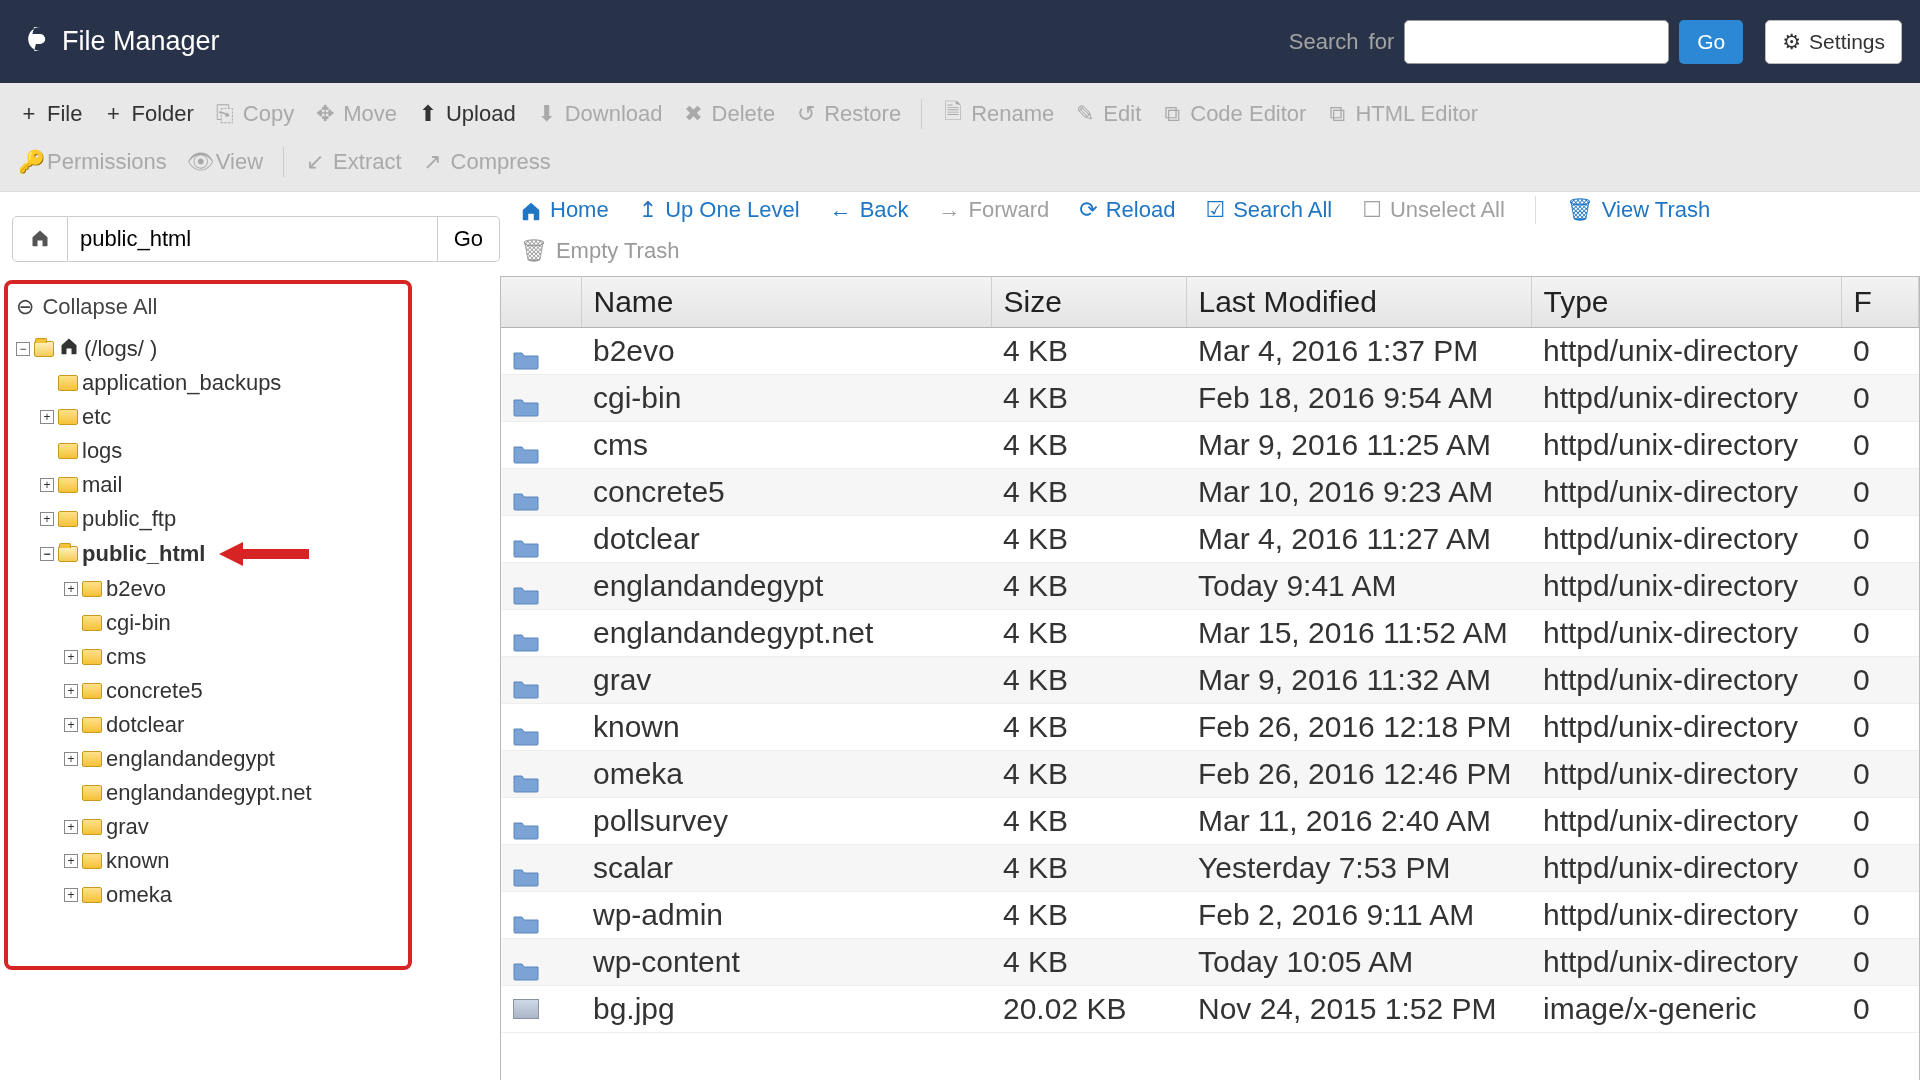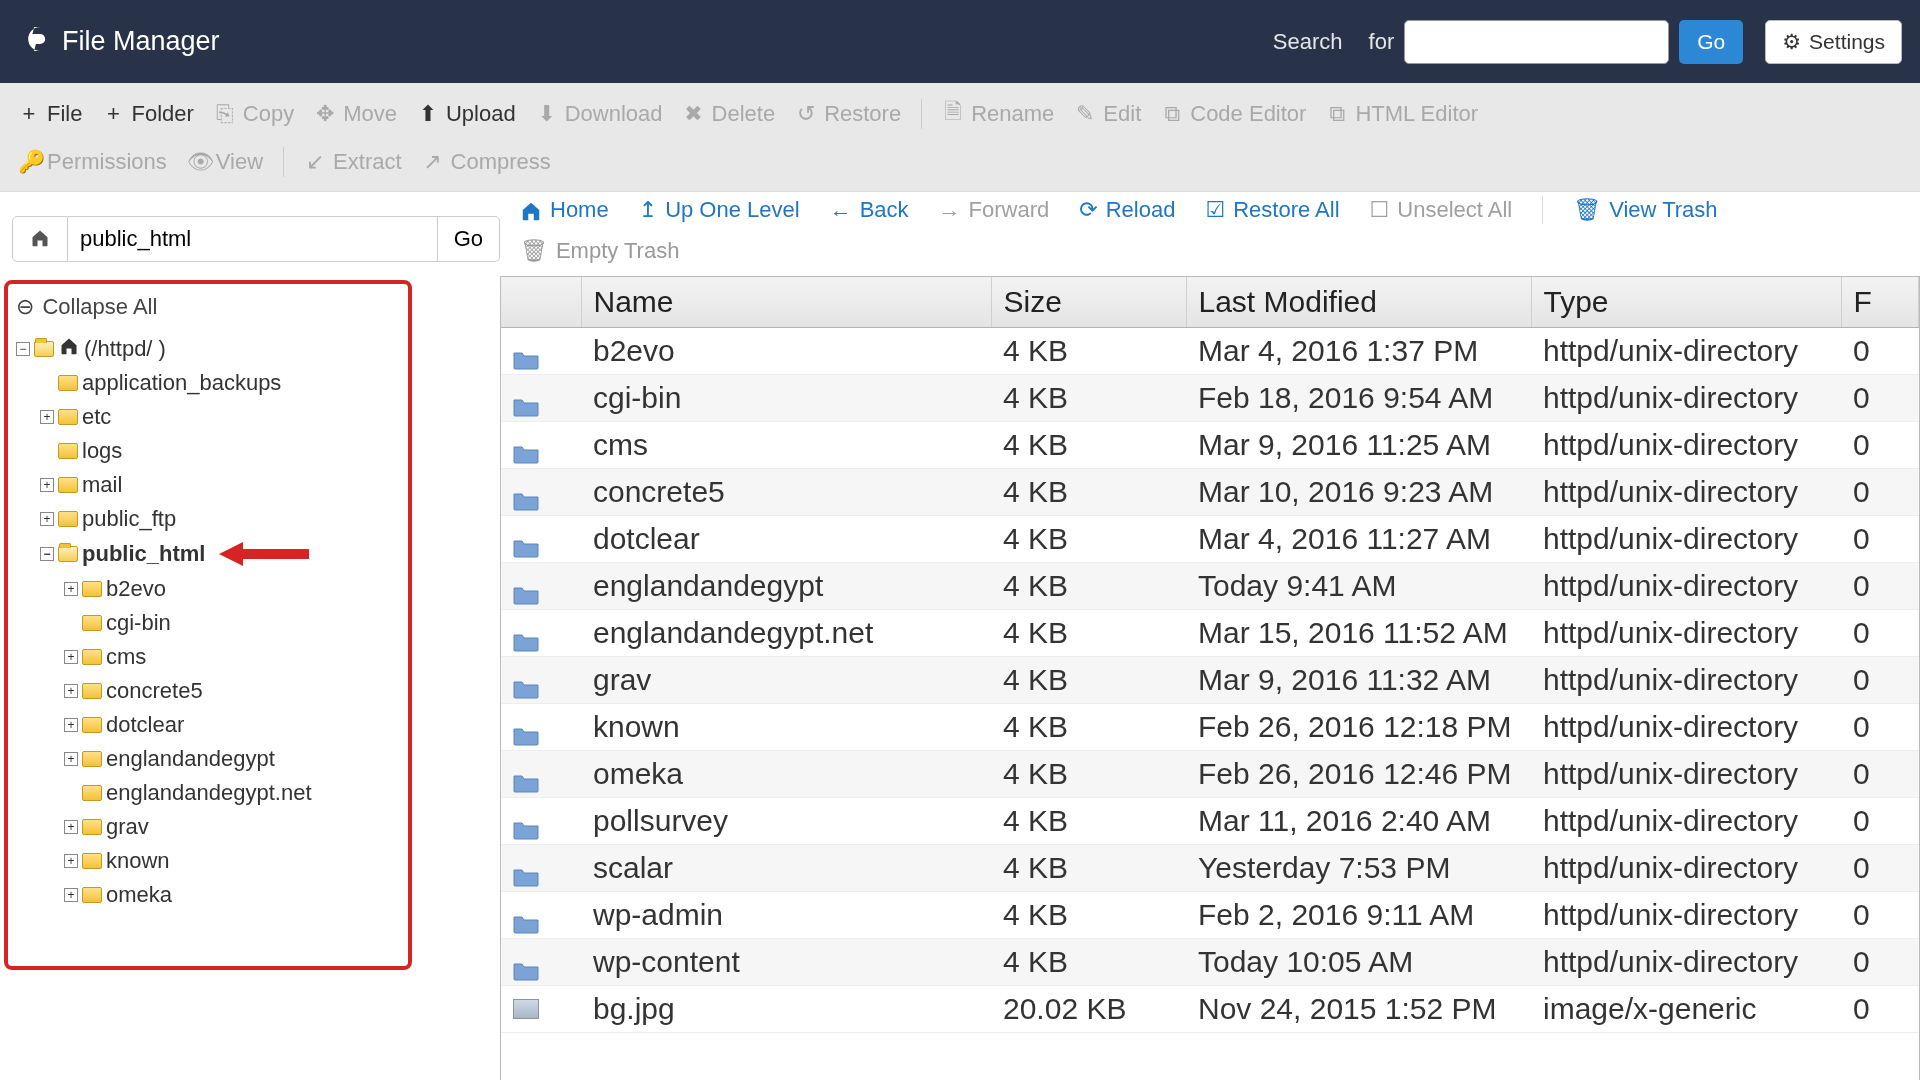--- a/index.html
+++ b/index.html
@@ -3,21 +3,21 @@
 <meta charset="utf-8">
 <style>
   * { box-sizing: border-box; margin: 0; padding: 0; font-family: -apple-system, BlinkMacSystemFont, "Segoe UI", Helvetica, Arial, sans-serif; }
   body { background: #fff; width: 1920px; height: 1080px; overflow: hidden; font-size: 20px; }
   .header { background: #283349; color: #fff; height: 83px; display: flex; align-items: center; padding: 0 18px; }
   .logo { display: flex; align-items: center; gap: 10px; }
   .logo svg { width: 34px; height: 34px; }
   .app-title { font-size: 27px; font-weight: 400; color: #fff; }
   .header-spacer { flex: 1; }
   .search-group { display: flex; align-items: center; gap: 10px; }
-  .search-label { color: #e5e5e5; font-size: 22px; margin-left: 16px; }
+  .search-label { color: #a3a3a3; font-size: 22px; }
   .search-select { height: 44px; background: #fff; border: 1px solid #999; border-radius: 5px; padding: 0 34px 0 12px; font-size: 21px; appearance: none; width: 215px; position: relative; }
   .select-wrap { position: relative; }
   .select-wrap::after { content: ""; position: absolute; right: 12px; top: 50%; transform: translateY(-50%); width: 0; height: 0; border-left: 6px solid transparent; border-right: 6px solid transparent; border-top: 7px solid #333; pointer-events: none; }
   .select-wrap::before { content: ""; position: absolute; right: 12px; top: 35%; transform: translateY(-50%); width: 0; height: 0; border-left: 6px solid transparent; border-right: 6px solid transparent; border-bottom: 7px solid #333; pointer-events: none; }
   .search-input { height: 44px; background: #fff; border: 1px solid #999; border-radius: 5px; width: 265px; padding: 0 10px; font-size: 20px; }
   .go-btn { height: 44px; background: #2c88d4; color: #fff; border: none; border-radius: 5px; padding: 0 18px; font-size: 21px; cursor: pointer; }
   .settings-btn { height: 44px; background: #fff; color: #333; border: 1px solid #bbb; border-radius: 5px; padding: 0 16px; font-size: 21px; display: flex; align-items: center; gap: 8px; cursor: pointer; margin-left: 22px; }
   .toolbar { background: #e8e8e8; padding: 12px 18px 0 18px; border-bottom: 1px solid #ddd; }
   .tool-row { display: flex; align-items: center; gap: 20px; flex-wrap: wrap; padding-bottom: 14px; }
   .tool-item { display: inline-flex; align-items: center; gap: 7px; font-size: 22px; cursor: pointer; color: #333; }
@@ -185,21 +185,21 @@
         <span>⊖</span>
         <span>Collapse All</span>
       </div>
       <div class="tree" id="tree-root">
           <div class="tree-item">
             <span class="expander">−</span>
             <span class="folder-ico folder-open"></span>
             <span><svg class="tiny-home" viewBox="0 0 24 24">
                 <path d="M3 11l9-8 9 8v10a1 1 0 0 1-1 1h-5v-7h-6v7H4a1 1 0 0 1-1-1V11z" fill="#333"></path>
               </svg></span>
-            <span> (/httpd/           )</span>
+            <span> (/logs/           )</span>
           </div>
           <div class="tree-item tree-indent-1">
             <span class="no-exp"></span>
             <span class="folder-ico"></span>
             <span> application_backups</span>
           </div>
           <div class="tree-item tree-indent-1">
             <span class="expander">+</span>
             <span class="folder-ico"></span>
             <span> etc</span>
@@ -302,21 +302,21 @@
       <span class="nav-item nav-gray">
         <span>→</span>
         <span>Forward</span>
       </span>
       <span class="nav-item nav-blue">
         <span>⟳</span>
         <span>Reload</span>
       </span>
       <span class="nav-item nav-blue">
         <span>☑</span>
-        <span>Restore All</span>
+        <span>Search All</span>
       </span>
       <span class="nav-item nav-gray">
         <span>☐</span>
         <span>Unselect All</span>
       </span>
       <span class="nav-sep"></span>
       <span class="nav-item nav-blue">
         <span>🗑</span>
         <span>View Trash</span>
       </span>

